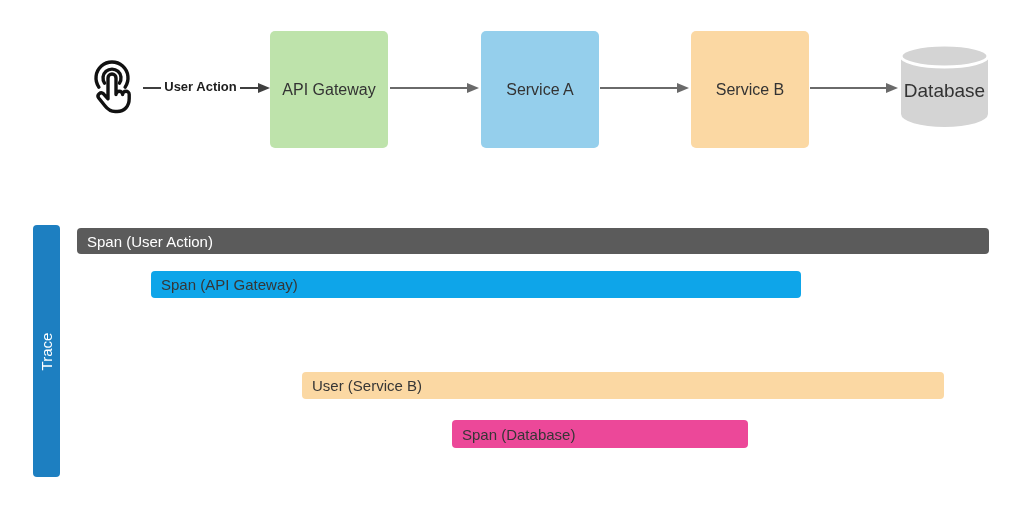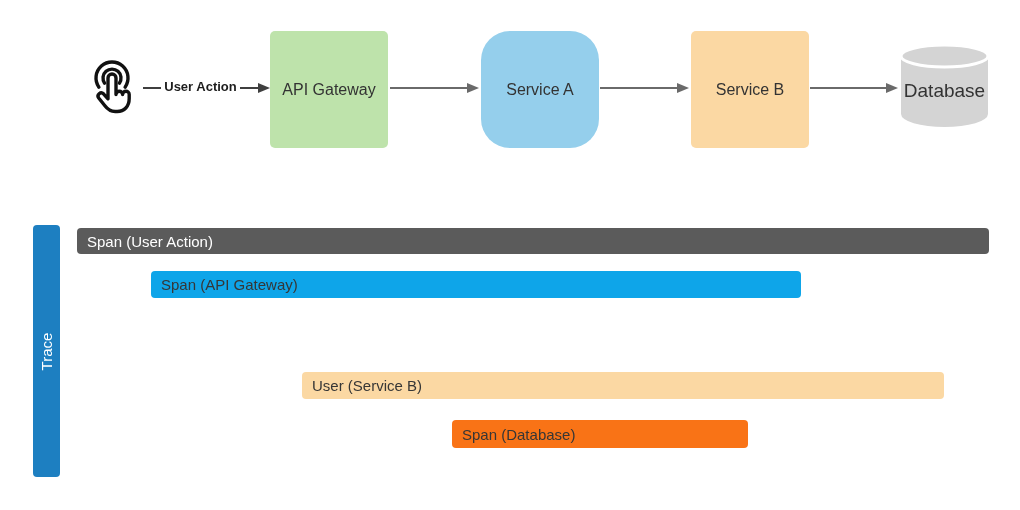--- a/index.html
+++ b/index.html
@@ -121,21 +121,21 @@
 
   <div class="flow-node" style="left: 270px; background-color: rgb(190, 227, 171);">
     <span>API Gateway</span>
   </div>
 
   <div class="h-arrow" style="left:390px; top:88px; width:89px;">
     <span class="line"></span>
     <span class="head"></span>
   </div>
 
-  <div class="flow-node" style="left: 481px; background-color: rgb(149, 207, 236); border-radius: 29px;">
+  <div class="flow-node" style="left: 481px; background-color: rgb(149, 207, 236);">
     <span>Service A</span>
   </div>
 
   <div class="h-arrow" style="left:600px; top:88px; width:89px;">
     <span class="line"></span>
     <span class="head"></span>
   </div>
 
   <div class="flow-node" style="left: 691px; background-color: rgb(251, 216, 163);">
     <span>Service B</span>
@@ -164,17 +164,17 @@
 
   <div class="span-bar" style="left: 151px; top: 271px; width: 650px; height: 27px; background-color: #0ea5e9;">
     <span>Span (API Gateway)</span>
   </div>
 
 
   <div class="span-bar" style="left: 302px; top: 372px; width: 642px; height: 27px; background-color: rgb(251, 216, 163);">
     <span>User (Service B)</span>
   </div>
 
-  <div class="span-bar" style="left: 452px; top: 420px; width: 296px; height: 28px; background-color: #f97316;">
+  <div class="span-bar" style="left: 452px; top: 420px; width: 296px; height: 28px; background-color: #ec4899;">
     <span>Span (Database)</span>
   </div>
 
 </div>
 
 </body></html>

